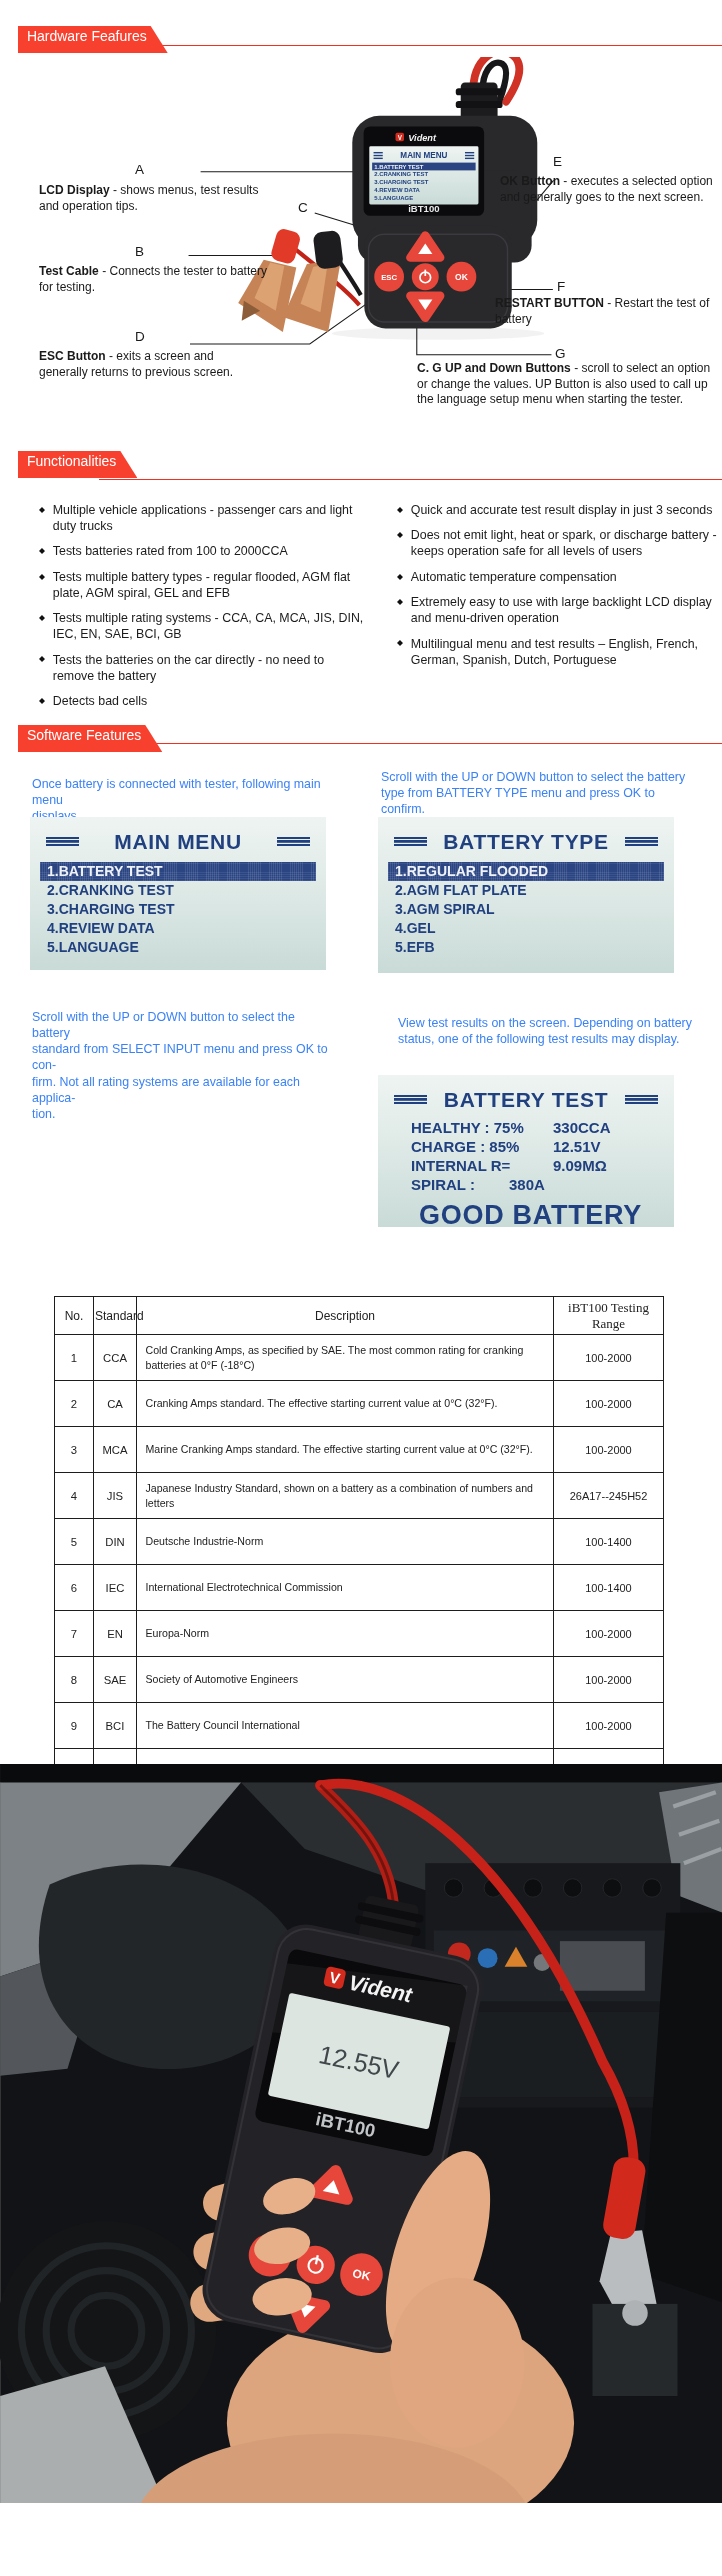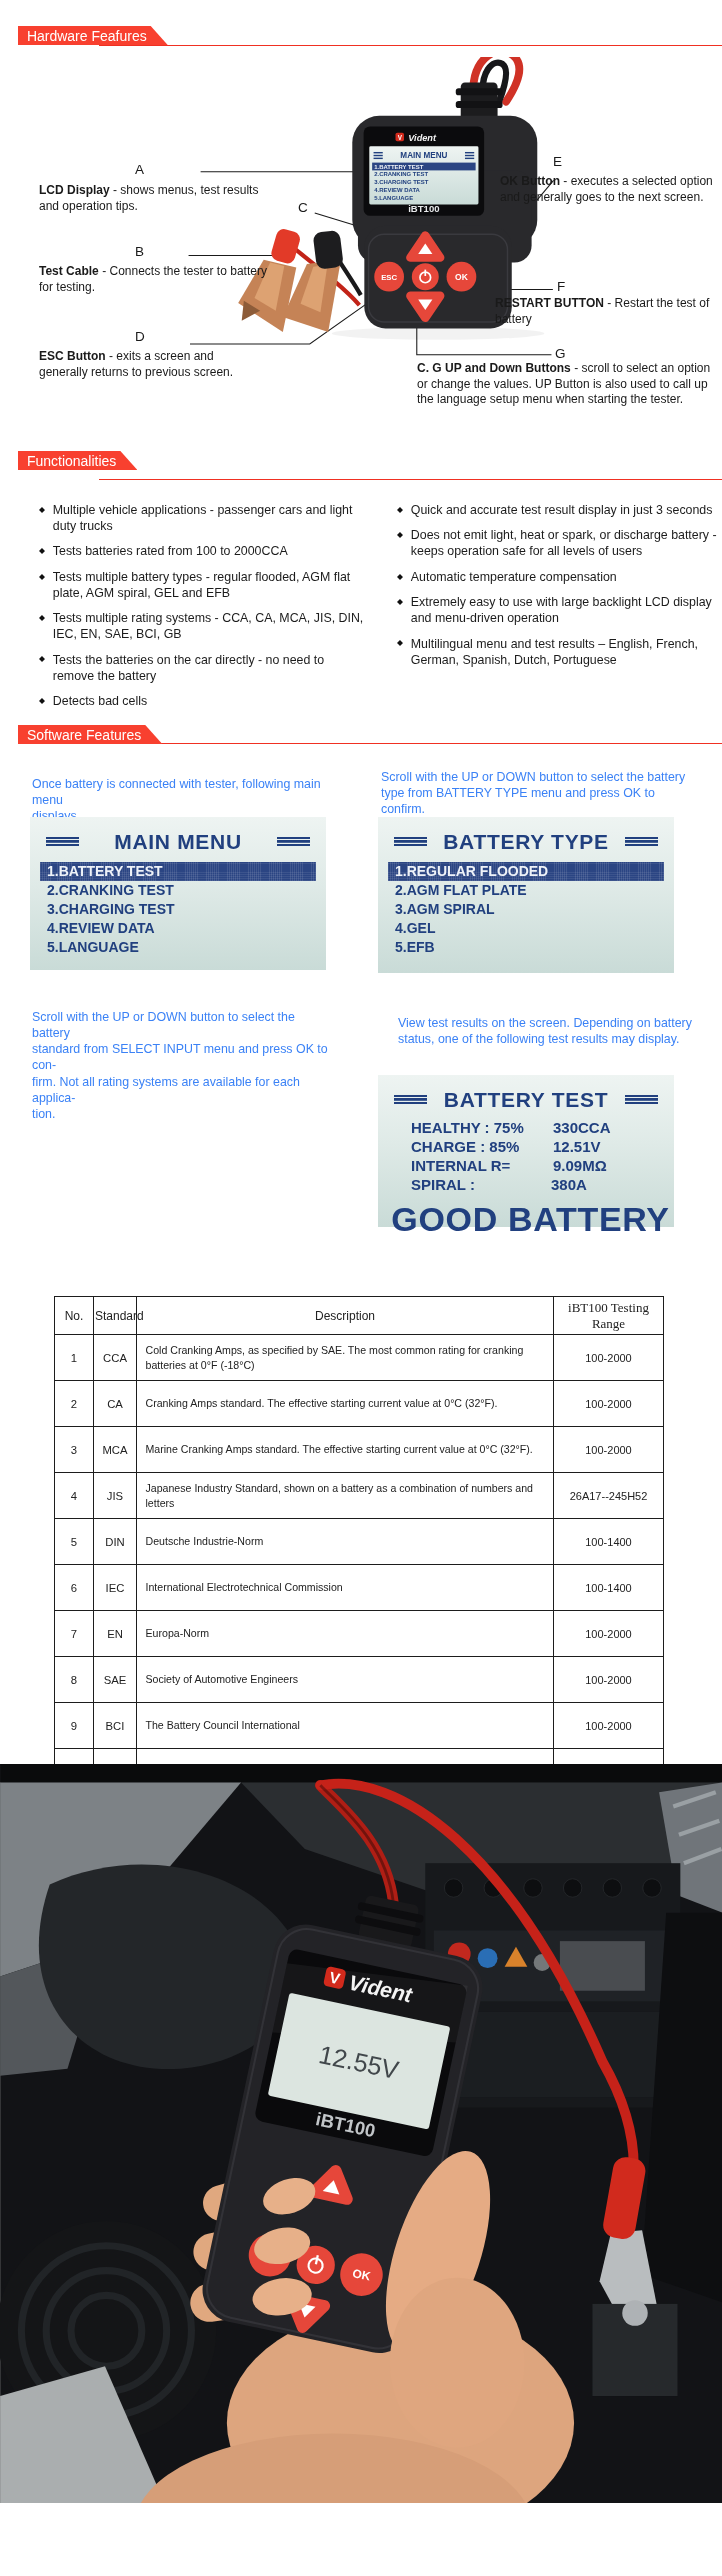--- a/index.html
+++ b/index.html
@@ -1,19 +1,19 @@
 <!DOCTYPE html>
 <html style="font-size:11.3px"><head>
 <meta charset="utf-8">
 <style>
   html,body{margin:0;padding:0;background:#ffffff;}
   .page{position:relative;width:723px;height:2576px;background:#fff;overflow:hidden;
         font-family:"Liberation Sans","DejaVu Sans",sans-serif;color:#1f1f1f;}
   
-  .ribbon{position:absolute;left:17.7px;height:19px;line-height:20.5px;background:#f8402f;color:#fff;
+  .ribbon{position:absolute;left:17.7px;height:27px;line-height:20.5px;background:#f8402f;color:#fff;
           font-size:14px;padding:0 21px 0 9.2px;
           clip-path:polygon(0 0,calc(100% - 17px) 0,100% 100%,0 100%);z-index:3;}
   .rule{position:absolute;left:99px;width:623px;height:1.4px;background:#f03022;z-index:2;}
   
   .co-letter{position:absolute;font-size:13.5px;color:#1a1a1a;z-index:4;}
   .co-text{position:absolute;font-size:12px;line-height:1.3;color:#1a1a1a;z-index:4;}
   .co-text b{font-weight:bold;}
   .diagram{position:absolute;left:0;top:57px;width:723px;height:404px;}
   
   .feat-col{position:absolute;top:502px;width:326px;}
@@ -33,22 +33,22 @@
   .lcd-item{font-size:14px;font-weight:bold;line-height:19px;padding:0 7px;}
   .lcd-item.hl{color:#eef2f8;background-image:
       repeating-linear-gradient(90deg,rgba(255,255,255,.10) 0 0.7px,transparent 0.7px 2.1px),
       repeating-linear-gradient(0deg,rgba(255,255,255,.08) 0 0.7px,transparent 0.7px 2.1px),
       linear-gradient(#2b4583,#2b4583);}
   .si-value{text-align:center;font-size:40px;font-weight:bold;letter-spacing:2.1px;margin-top:15.6px;}
   .si-page{position:absolute;right:18.4px;bottom:8.5px;font-size:16.3px;font-weight:bold;}
   .bt-rows{margin-top:7px;}
   .bt-row{position:relative;height:19px;font-size:15px;font-weight:bold;margin-left:33px;}
   .bt-val{position:absolute;left:142px;top:0;}
-  .bt-val.near{left:98px;margin-left:42px;}
-  .bt-verdict{text-align:center;font-size:34px;font-weight:bold;margin-top:5.7px;letter-spacing:0.7px;padding-left:9px;}
+  .bt-val.near{left:98px;}
+  .bt-verdict{text-align:center;font-size:27px;font-weight:bold;margin-top:5.7px;letter-spacing:0.7px;padding-left:9px;}
   
   .spec-table{position:absolute;left:54px;top:1296px;width:609px;border-collapse:collapse;table-layout:fixed;}
   .spec-table th,.spec-table td{border:1.1px solid #1d1d1d;color:#222;}
   .spec-table th{font-weight:normal;font-size:12px;height:35px;}
   .spec-table th.small{font-size:13px;font-family:Liberation Serif, serif;}
   .spec-table td{height:38px;}
   td.c{text-align:center;font-size:11.3px;}
   td.desc{font-size:10.6px;padding:3.5px 8.5px;line-height:1.35;}
   td.range{text-align:center;font-size:11px;}
   

